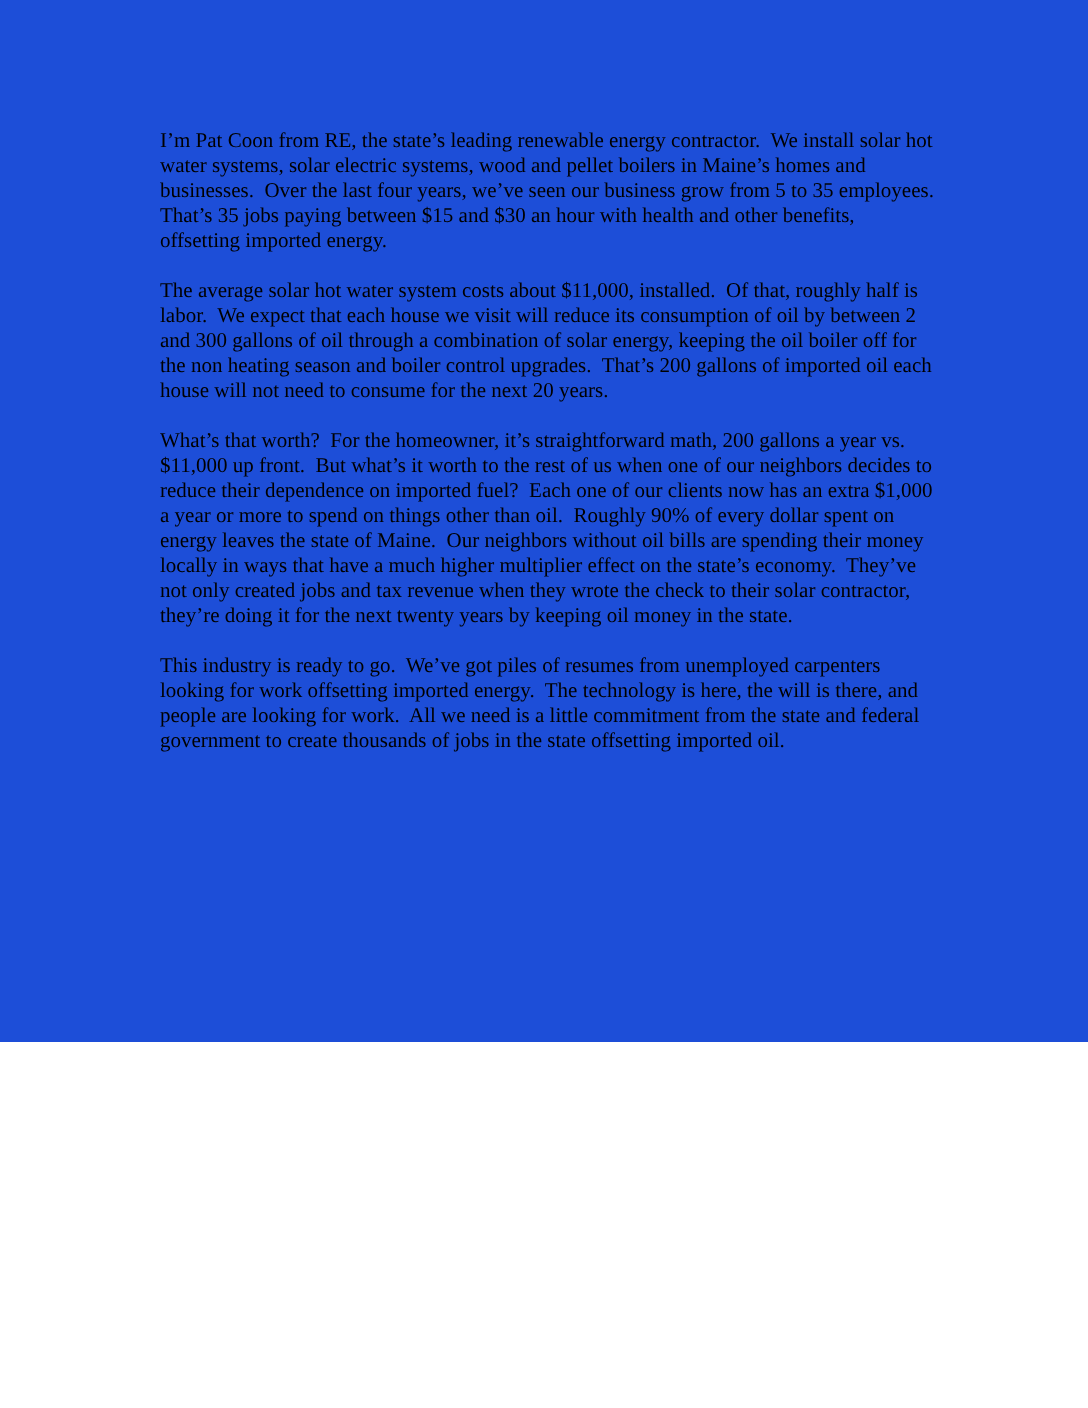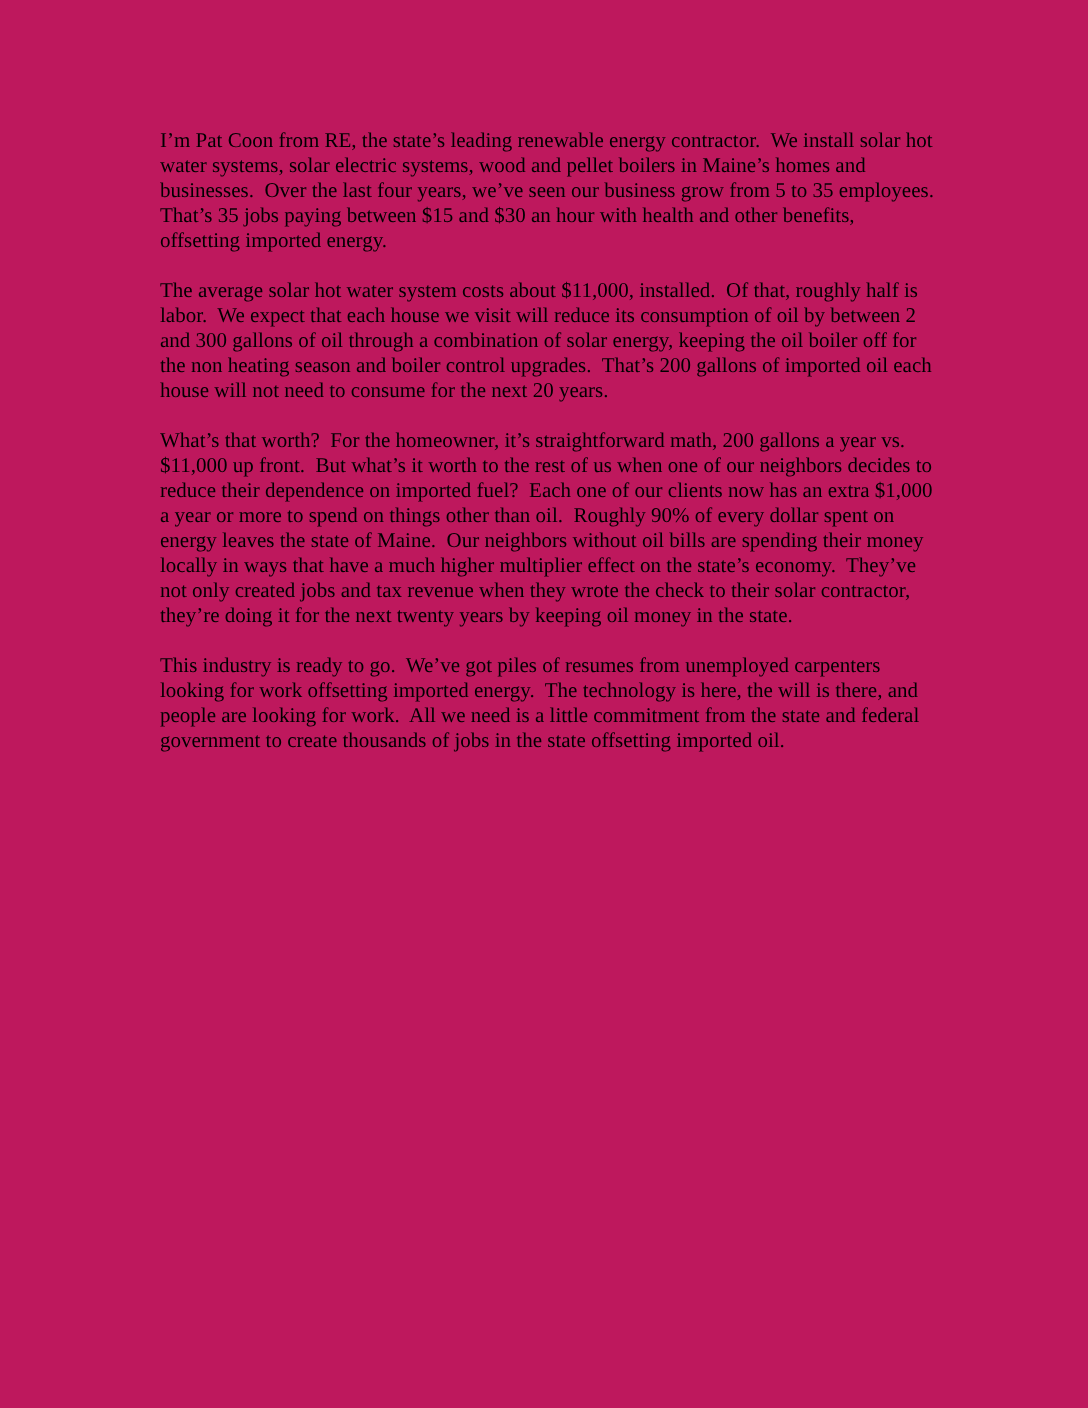--- a/index.html
+++ b/index.html
@@ -3,22 +3,22 @@
 <meta charset="utf-8">
 <style>
   html, body {
     margin: 0;
     padding: 0;
     background: #ffffff;
   }
   .page {
     position: relative;
     width: 1088px;
-    height: 1408px;
-    background: #be185d;
+    height: 1042px;
+    background: #1d4ed8;
     overflow: hidden;
   }
   .text-block {
     position: absolute;
     left: 160px;
     top: 128px;
     width: 778px;
     font-family: "Liberation Serif", "DejaVu Serif", serif;
     font-size: 21px;
     line-height: 25px;

